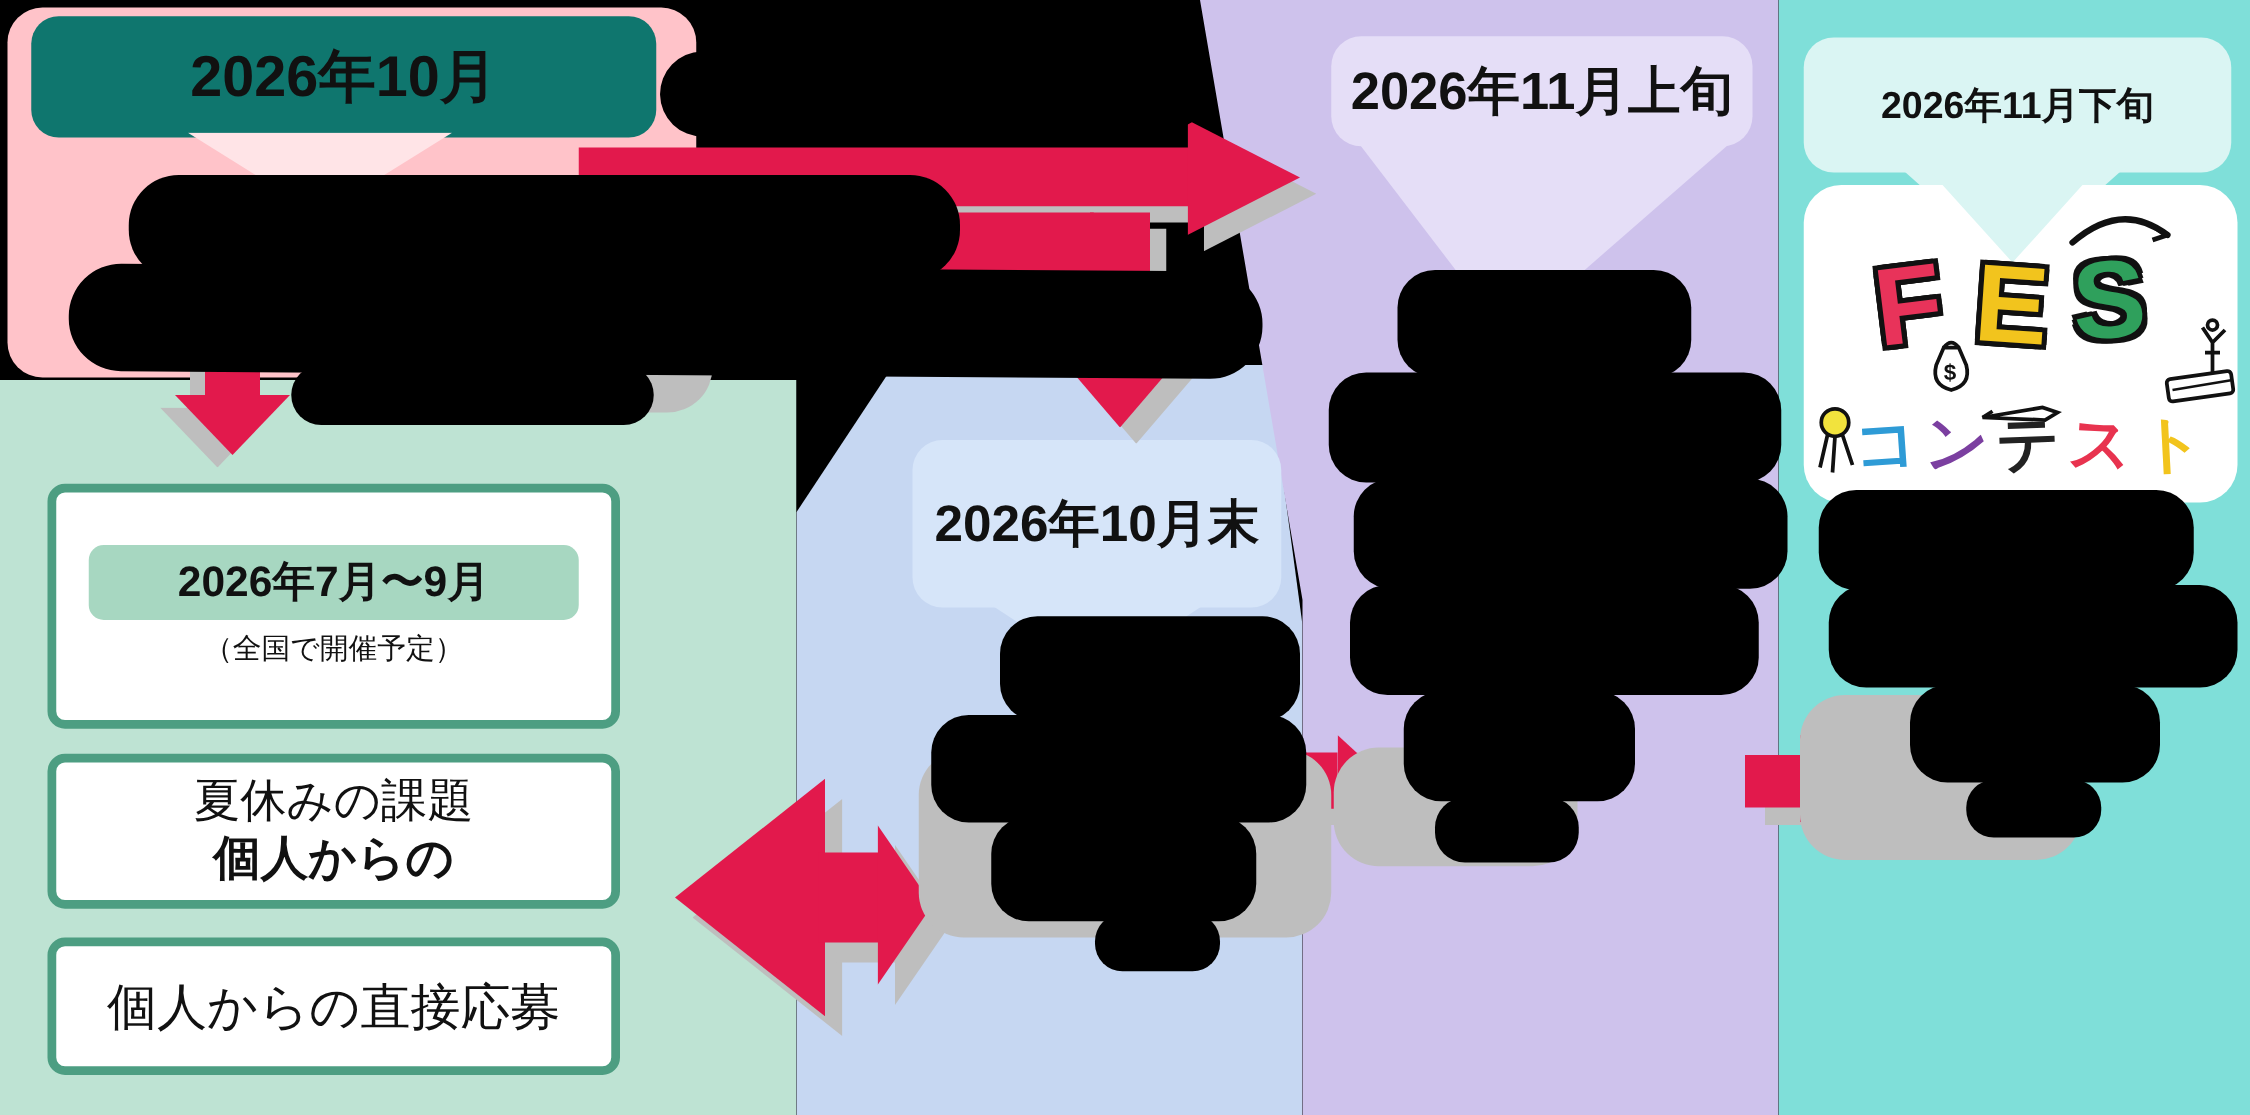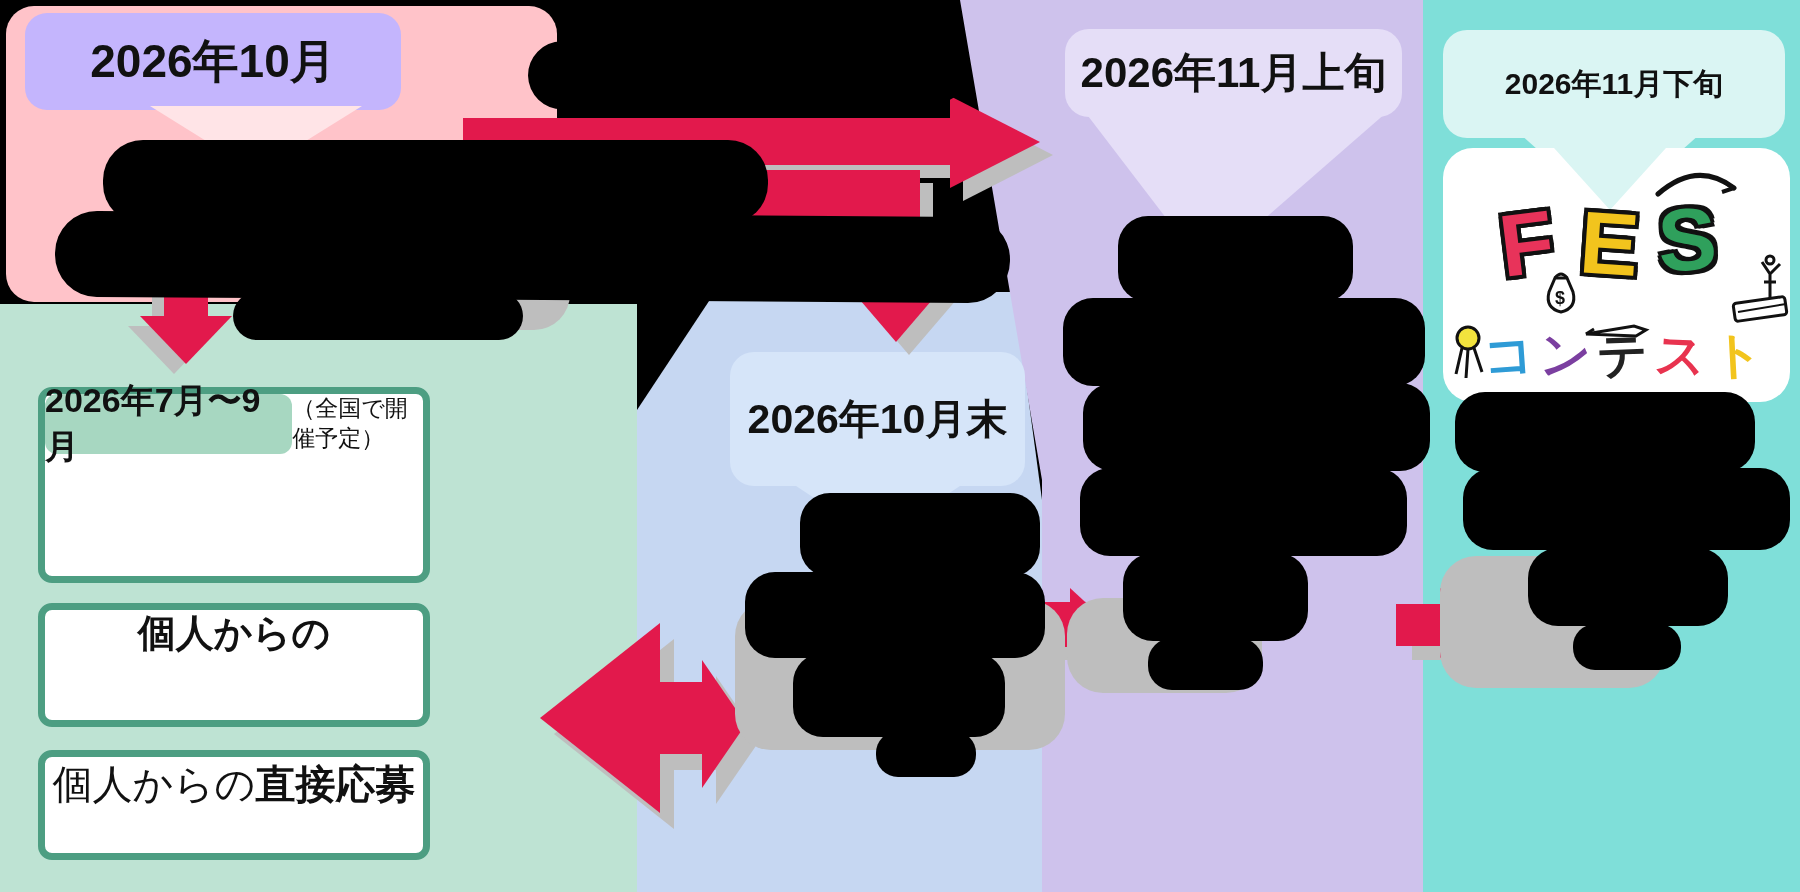--- a/index.html
+++ b/index.html
@@ -12,23 +12,23 @@
   .vnotch{position:absolute;clip-path:polygon(0 0,100% 0,50% 100%);}
   .blob{position:absolute;background:#000;border-radius:30px;}
   .shadowblob{position:absolute;background:#bebebe;border-radius:36px;}
   .red{background:#e2194c;}
   .gray{background:#bebebe;}
   .arr{position:absolute;}
   .head-r{clip-path:polygon(0 0,100% 50%,0 100%);}
   .head-l{clip-path:polygon(100% 0,0 50%,100% 100%);}
   .head-u{clip-path:polygon(50% 0,100% 100%,0 100%);}
   .head-d{clip-path:polygon(0 0,100% 0,50% 100%);}
-  .whitebox{position:absolute;left:38px;width:392px;background:#fff;
+  .whitebox{position:absolute;left:38px;width:458px;background:#fff;
             border:7px solid #4d9e82;border-radius:14px;box-sizing:border-box;
-            display:flex;flex-direction:row;justify-content:center;}
+            display:flex;flex-direction:column;align-items:center;justify-content:center;}
   .fesletter{position:absolute;font-weight:bold;font-size:88px;line-height:1;
      text-shadow:-4px -4px 0 #111,4px -4px 0 #111,-4px 4px 0 #111,4px 4px 0 #111,
                  -4px 0 0 #111,4px 0 0 #111,0 -4px 0 #111,0 4px 0 #111;}
   .ctletter{font-weight:bold;font-size:50px;line-height:1;display:inline-block;}
   .c-f{color:#e8335a;transform:rotate(-7deg);}
   .c-e{color:#f2c41d;transform:rotate(4deg);}
   .c-s{color:#2fa05c;transform:rotate(-3deg);}
   .k-0{color:#2e9bd6;transform:rotate(-4deg);}
   .k-1{color:#7b3fa0;transform:rotate(3deg);}
   .k-2{color:#222222;transform:rotate(-2deg);}
@@ -41,21 +41,21 @@
 <div id="stage">
 
   <div class="panel" style="left:6px;top:6px;width:551px;height:296px;background:#ffc3c9;border-radius:28px;"></div>
   <div class="panel" style="left:0;top:304px;width:637px;height:588px;background:#bee3d3;"></div>
   <div class="panel" style="left:637px;top:292px;width:405px;height:600px;background:#c6d7f2;
               clip-path:polygon(78px 0,377px 0,405px 208px,405px 600px,0 600px,0 118px);"></div>
   <div class="panel" style="left:960px;top:0;width:463px;height:892px;background:#cec2ec;
               clip-path:polygon(0 0,463px 0,463px 892px,82px 892px,82px 480px);"></div>
   <div class="panel" style="left:1423px;top:0;width:377px;height:892px;background:#7fdfd9;"></div>
 
-  <div class="hdr" style="left:25px;top:13px;width:376px;height:97px;background:#c4b5fd;border-radius:22px;font-size:46px;">
+  <div class="hdr" style="left:25px;top:13px;width:500px;height:97px;background:#0f766e;border-radius:22px;font-size:46px;">
     <span>2026年10月</span>
   </div>
   <div class="vnotch" style="left:150px;top:106px;width:212px;height:66px;background:#ffe4e7;"></div>
 
   <div class="hdr" style="left:730px;top:352px;width:295px;height:134px;background:#d6e5f9;border-radius:24px;font-size:41px;">
     <span>2026年10月末</span>
   </div>
   <div class="vnotch" style="left:790px;top:482px;width:176px;height:58px;background:#d6e5f9;"></div>
 
   <div class="hdr" style="left:1065px;top:29px;width:337px;height:88px;background:#e5def7;border-radius:24px;font-size:42px;">
@@ -69,26 +69,27 @@
   <div class="vnotch" style="left:1520px;top:134px;width:180px;height:80px;background:#daf5f3;"></div>
 
   <div class="whitebox" style="top:387px;height:196px;">
     <div style="background:#a7d7c1;border-radius:12px;width:392px;height:60px;display:flex;align-items:center;justify-content:center;font-weight:bold;font-size:34px;margin-bottom:8px;">
       <span>2026年7月〜9月</span>
     </div>
     <div style="font-size:23px;line-height:1.3;">（全国で開催予定）</div>
   </div>
 
   <div class="whitebox" style="top:603px;height:124px;">
+    <div style="font-size:37px;line-height:1.25;">夏休みの課題</div>
     <div style="font-size:38px;font-weight:bold;line-height:1.25;">個人からの</div>
   </div>
 
   <div class="whitebox" style="top:750px;height:110px;">
     <div style="font-size:40px;">
-      <span>個人からの</span><span style="font-weight:bold;">直接応募</span>
+      <span>個人からの</span><span style="font-weight:normal;">直接応募</span>
     </div>
   </div>
 
   <div class="arr gray head-u" style="left:128px;top:243px;width:92px;height:48px;"></div>
   <div class="arr gray" style="left:152px;top:280px;width:44px;height:56px;"></div>
   <div class="arr gray head-d" style="left:128px;top:326px;width:92px;height:48px;"></div>
 
   <div class="arr gray" style="left:476px;top:131px;width:489px;height:47px;"></div>
   <div class="arr gray head-r" style="left:963px;top:109px;width:90px;height:92px;"></div>
 

